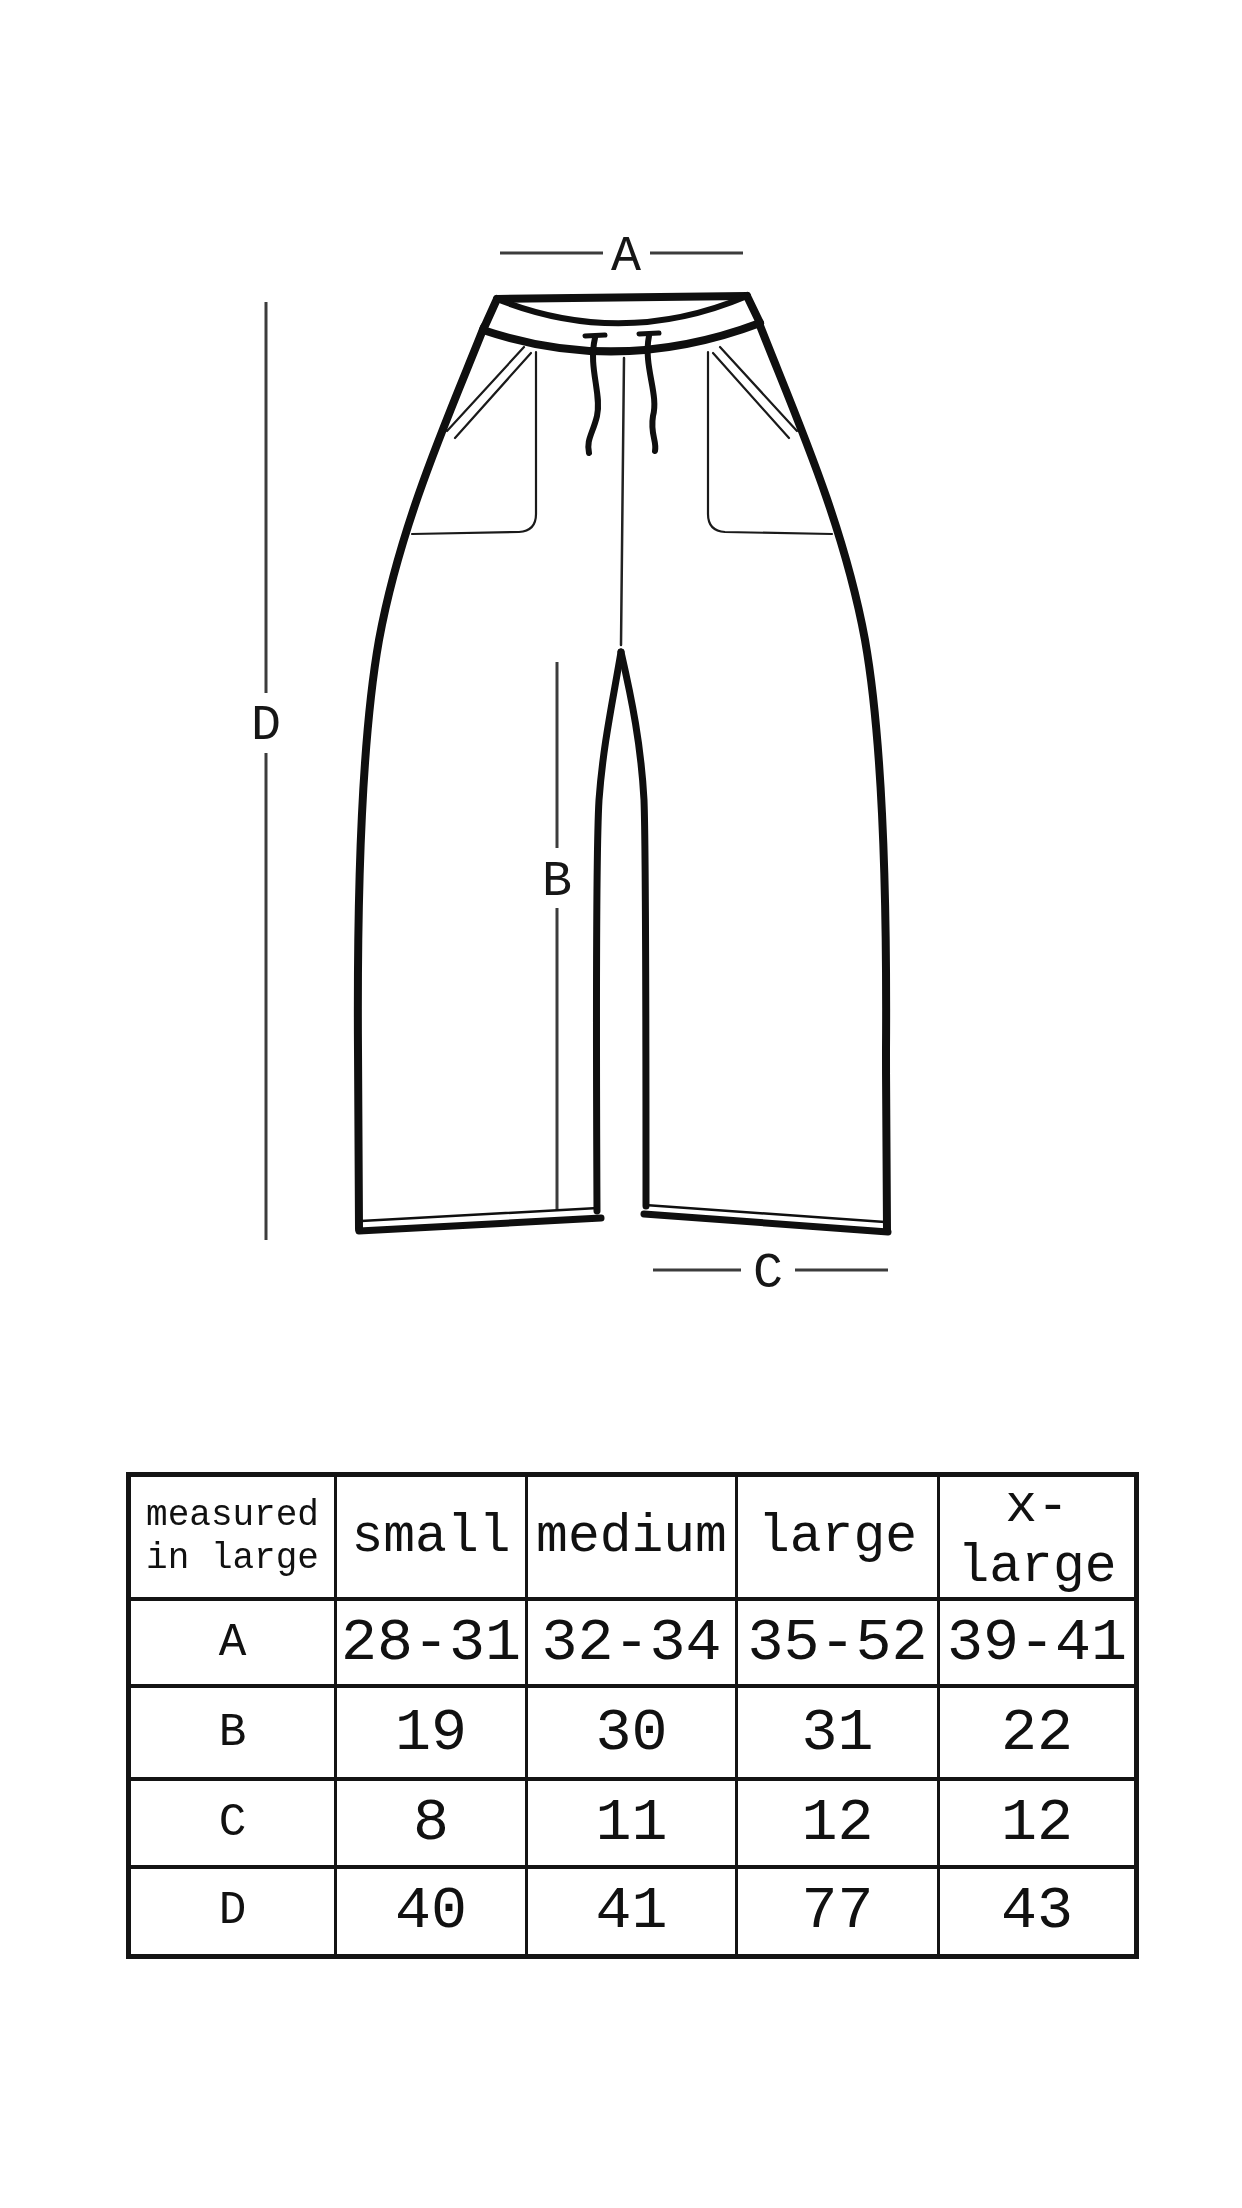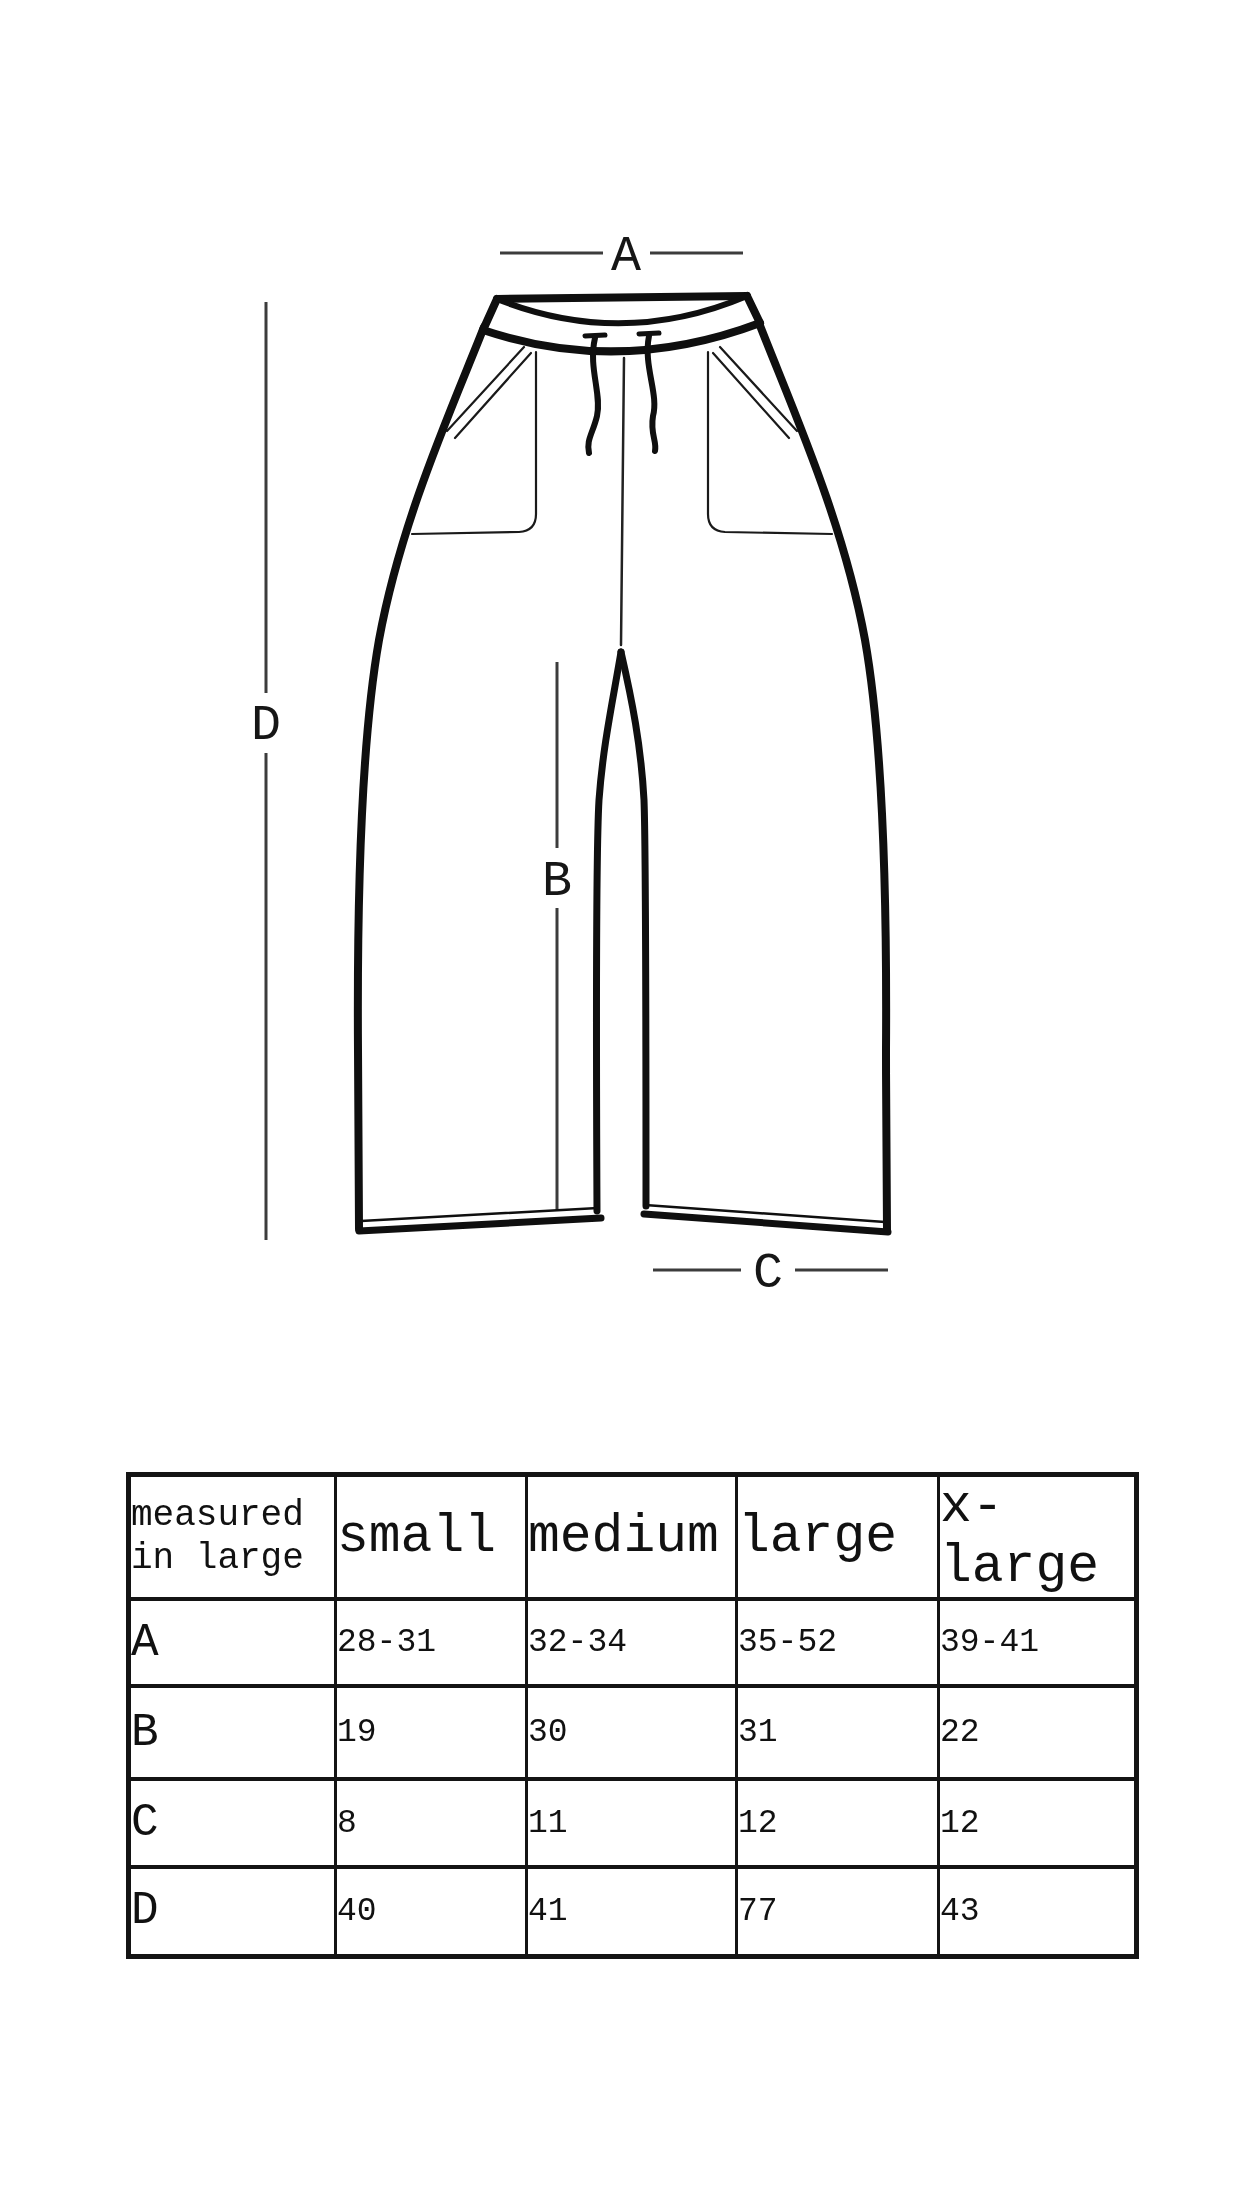--- a/index.html
+++ b/index.html
@@ -33,20 +33,21 @@
     left: 126px;
     top: 1472px;
     width: 1008px;
     border-collapse: collapse;
     table-layout: fixed;
     border: 5px solid #141414;
     background: #ffffff;
   }
   table.size-chart td {
     border: 3px solid #141414;
+    text-align: center;
     vertical-align: middle;
     padding: 0;
     overflow: hidden;
   }
   table.size-chart tr.data-row td {
     border-top-width: 4px;
   }
   tr.header-row { height: 102px; }
   tr.row-a { height: 87px; }
   tr.row-b { height: 93px; }
@@ -58,21 +59,21 @@
     line-height: 43px;
     padding-left: 3px;
   }
   td.size-head {
     font-size: 53px;
   }
   td.row-label {
     font-size: 46px;
   }
   td.value-cell {
-    font-size: 33px;
+    font-size: 60px;
   }
 </style>
 </head>
 <body>
 
 <div class="stage">
 
   <svg class="diagram" viewBox="0 0 1242 2208" aria-hidden="true">
 
     <g stroke="#3c3c3c" stroke-width="3" fill="none">

